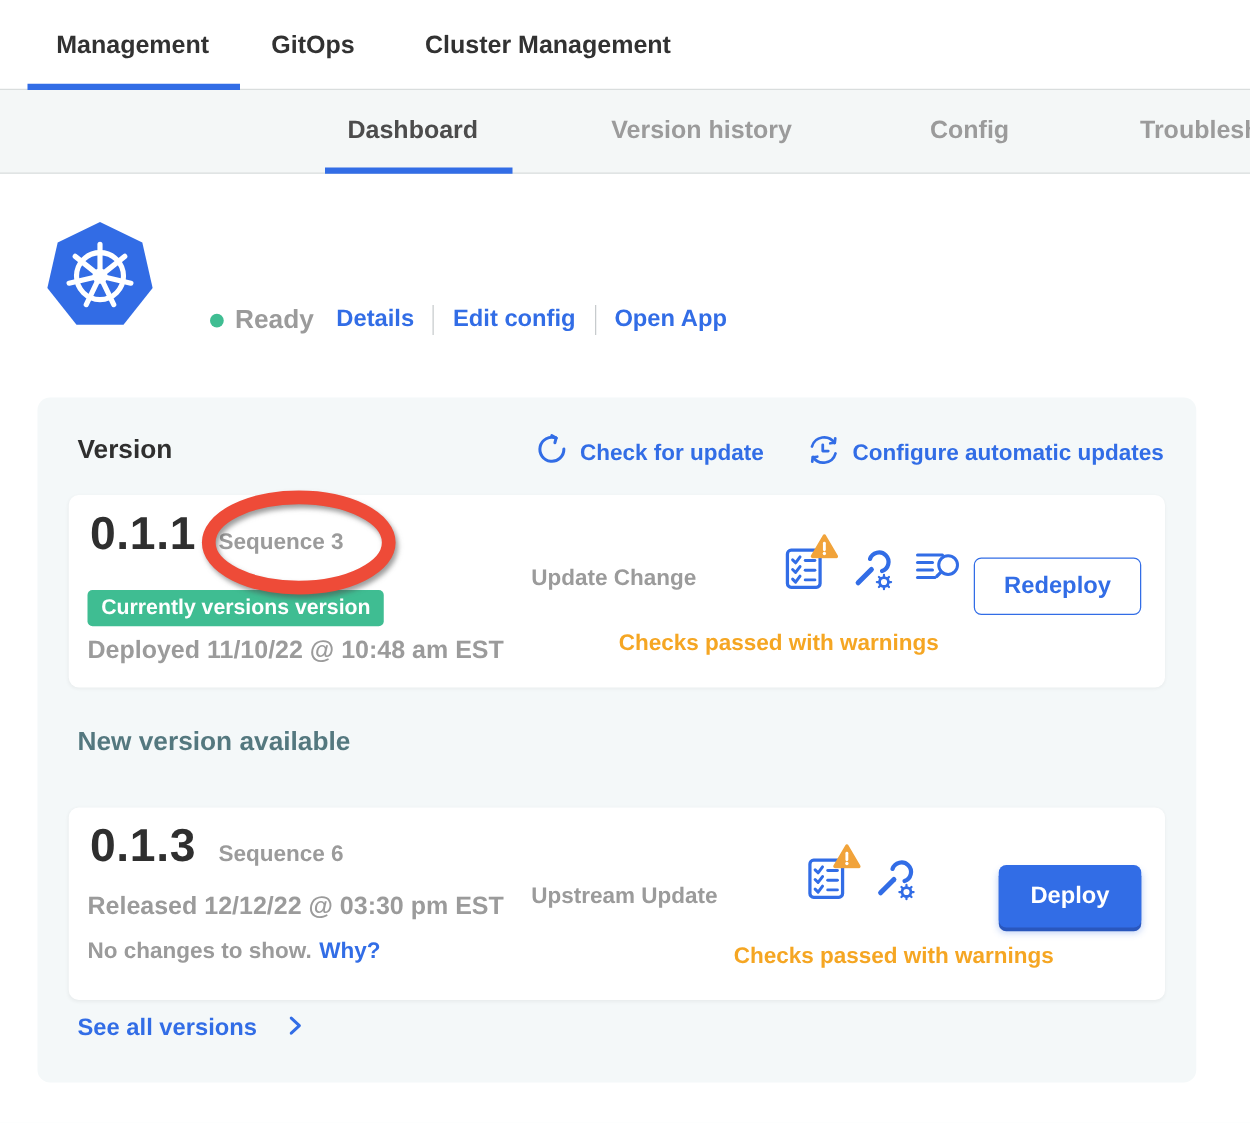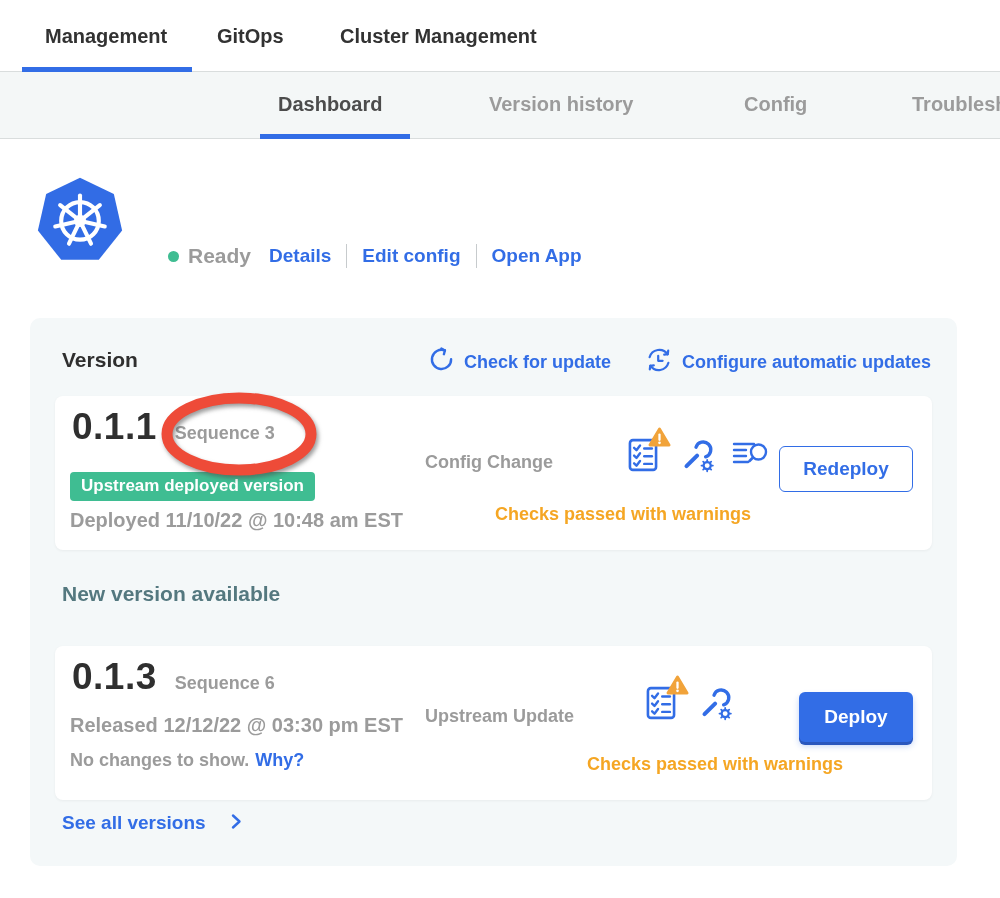--- a/index.html
+++ b/index.html
@@ -152,23 +152,23 @@
         </span>
         <span class="lbl">Configure automatic updates</span>
       </div>
     </div>
 
     <div class="card card1">
       <div class="vrow">
         <span class="vnum">0.1.1</span>
         <span class="vseq">Sequence 3</span>
       </div>
-      <span class="badge">Upstream deployed version</span>
+      <span class="badge">Currently versions version</span>
       <span class="meta" style="left:15px; top:113px">Deployed 11/10/22 @ 10:48 am EST</span>
-      <span class="source" style="top:56px">Config Change</span>
+      <span class="source" style="top:56px">Update Change</span>
 
       <div class="iconrow" style="left:570px; top:40px">
         <span class="icon-wrap">
           <svg width="36" height="38" viewBox="0 0 30 32" fill="none" stroke="#326de6" stroke-width="2.2" stroke-linecap="round" stroke-linejoin="round">
             <rect x="4" y="3.5" width="22" height="25" rx="2.5"></rect>
             <polyline points="7.5,10 9.5,12 12.5,8" stroke-width="2"></polyline>
             <line x1="16" y1="10.5" x2="22.5" y2="10.5" stroke-width="2"></line>
             <polyline points="7.5,16.5 9.5,18.5 12.5,14.5" stroke-width="2"></polyline>
             <line x1="16" y1="17" x2="22.5" y2="17" stroke-width="2"></line>
             <polyline points="7.5,23 9.5,25 12.5,21" stroke-width="2"></polyline>

